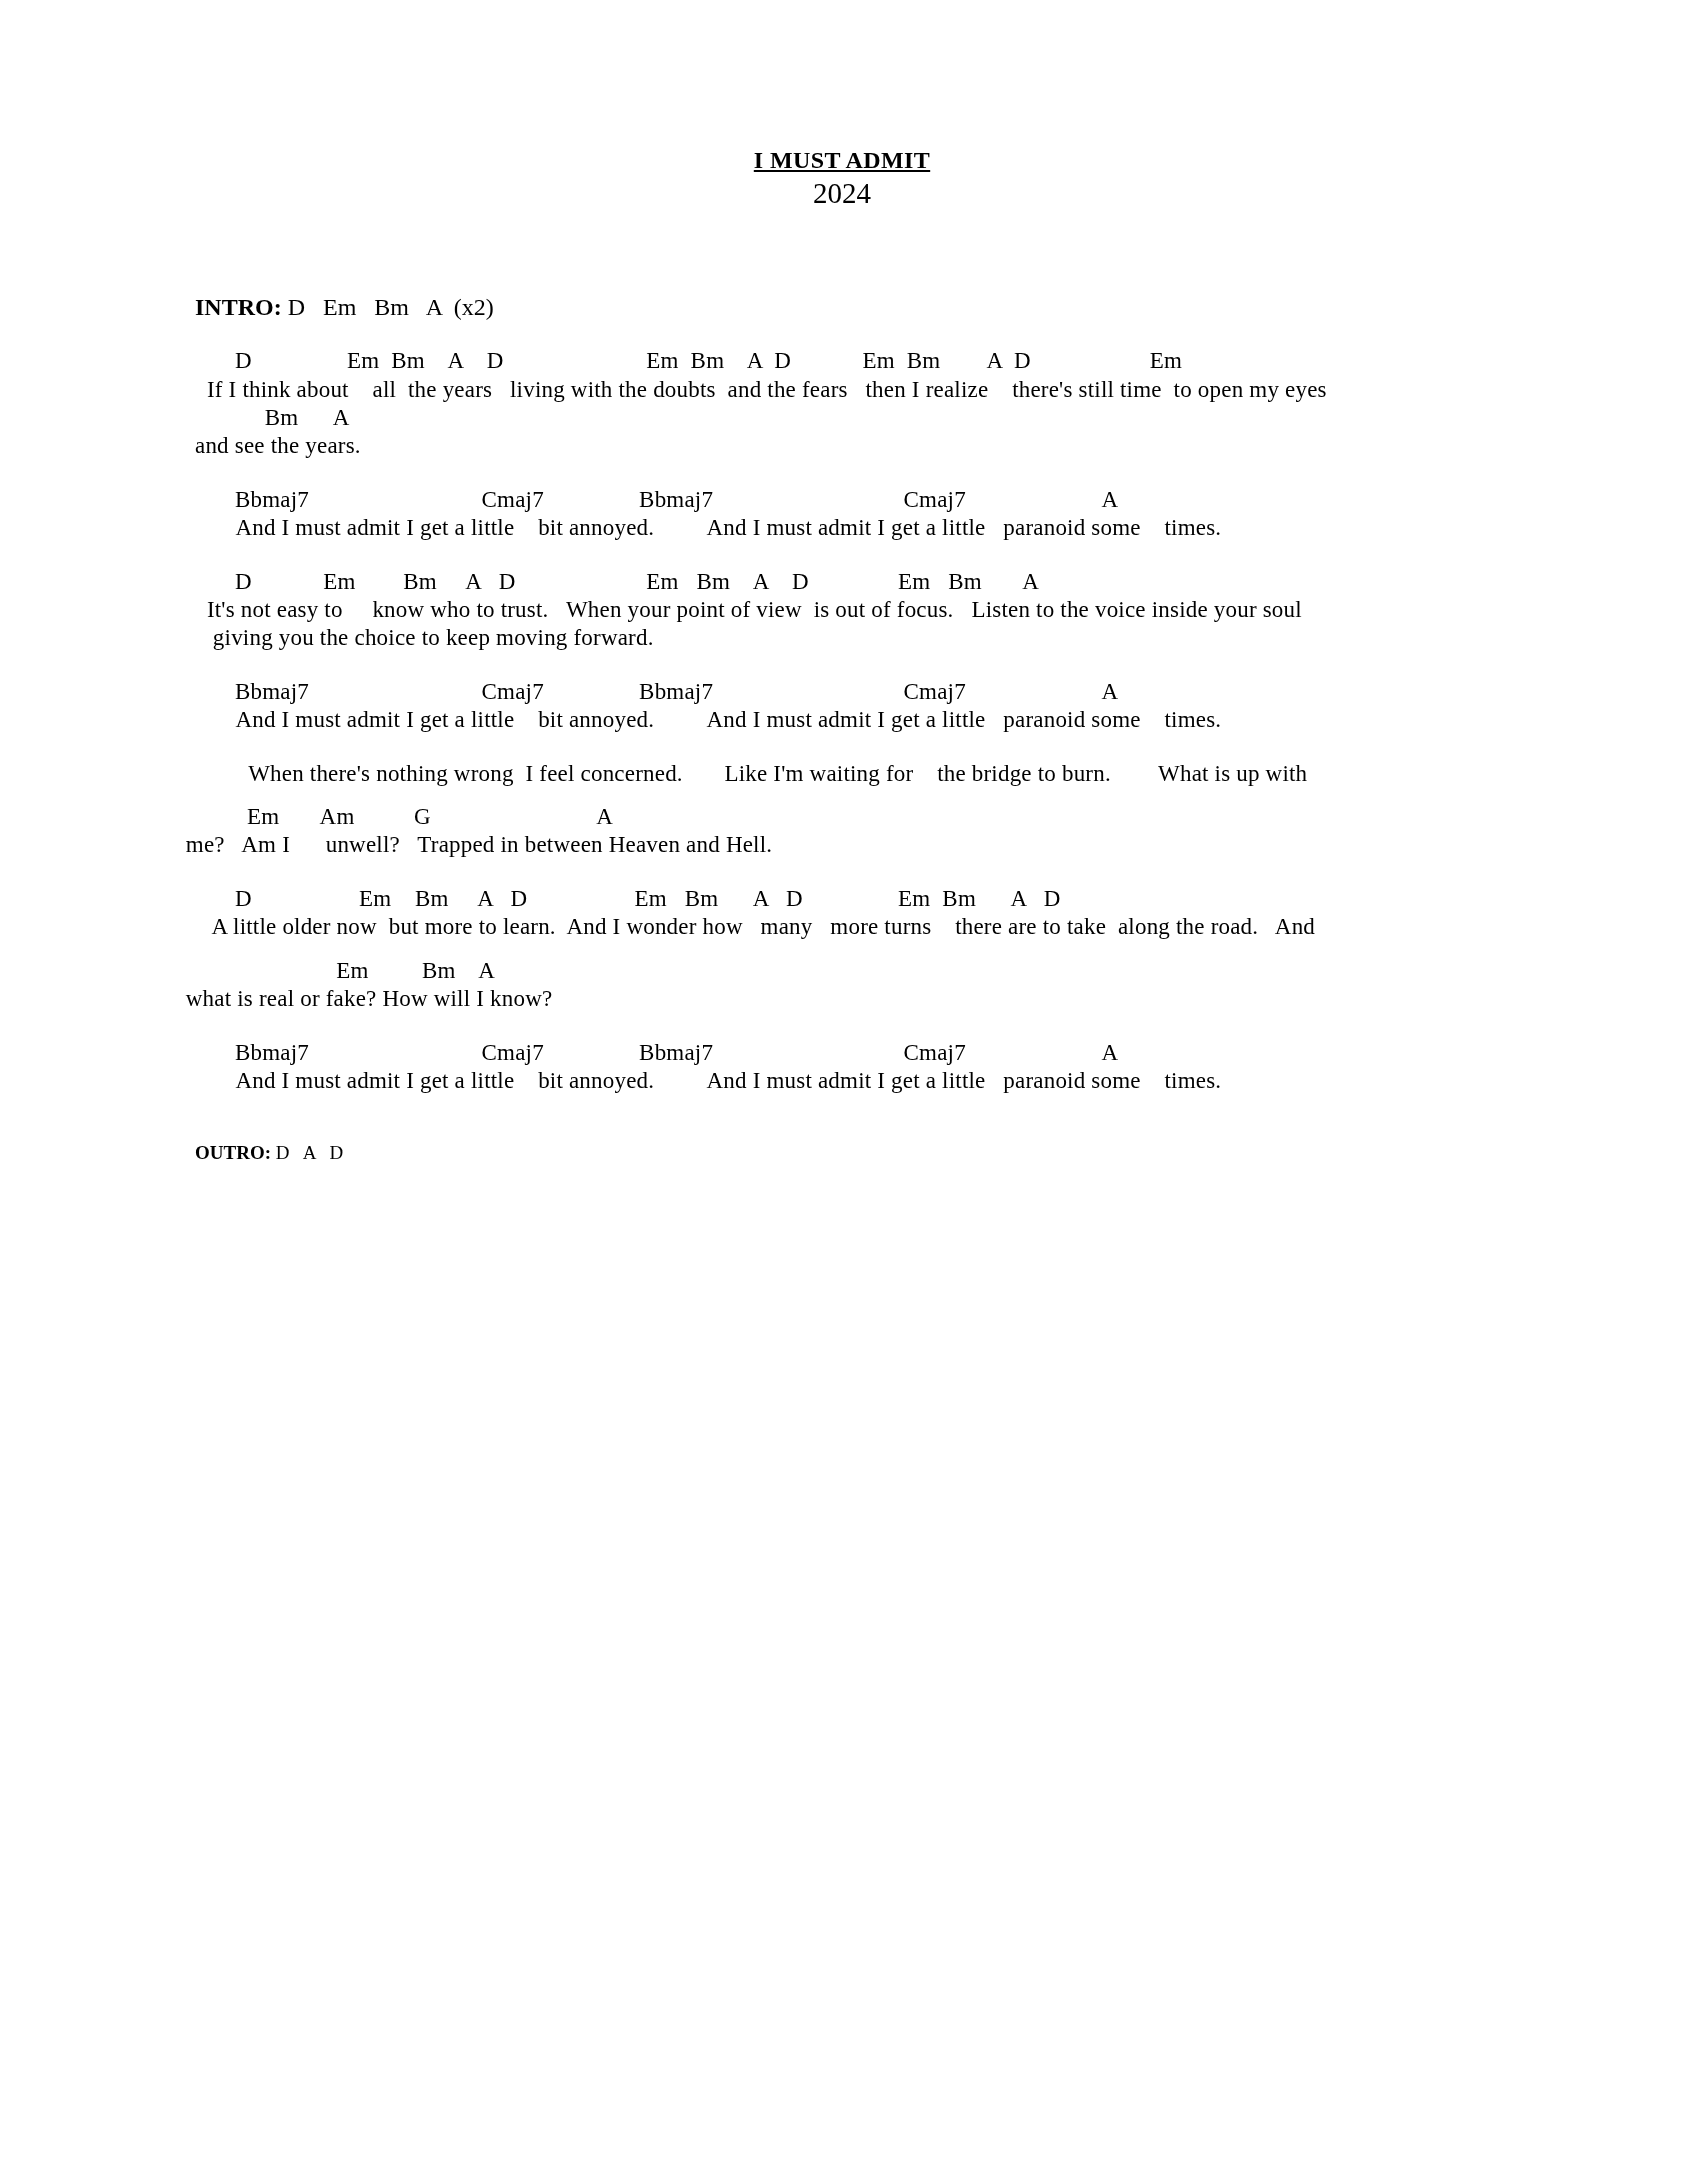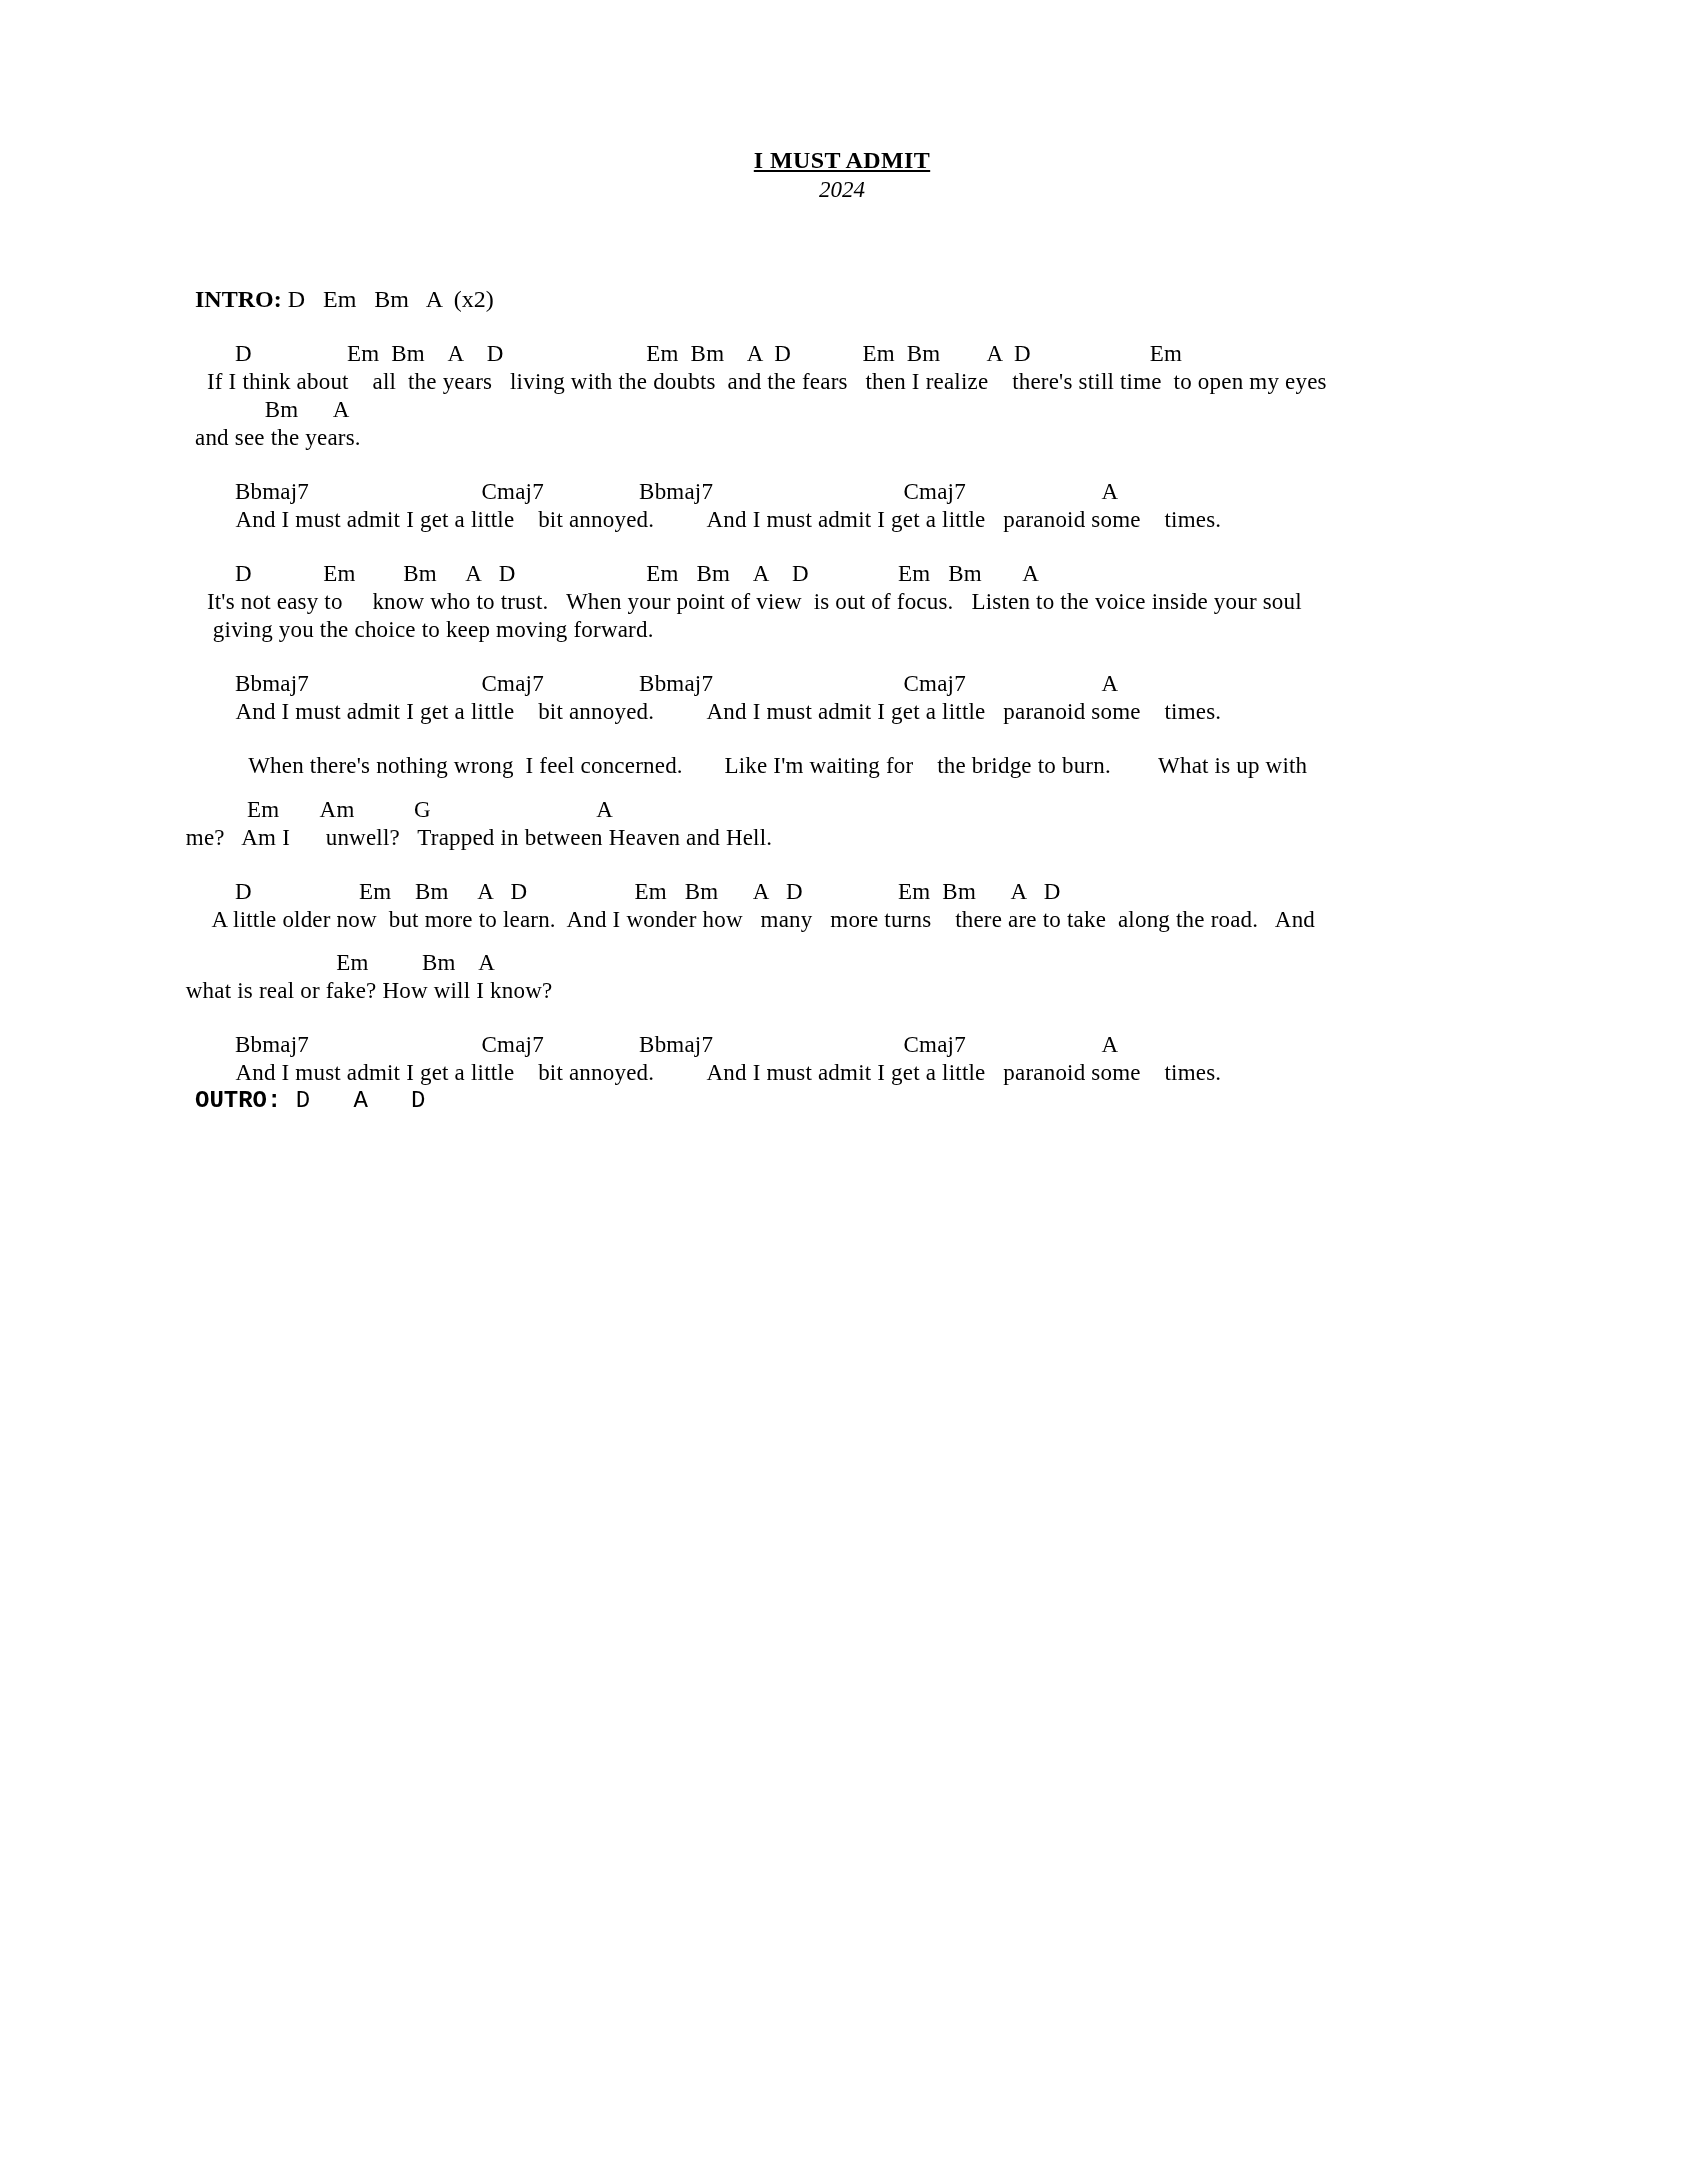--- a/index.html
+++ b/index.html
@@ -31,23 +31,22 @@
     font-weight: bold;
     letter-spacing: 0.4px;
     line-height: 1.25;
     text-decoration: underline;
   }
   .subtitle {
     font-size: 23px;
     line-height: 1.25;
   }
   .year {
-    font-size: 23px;
+    font-size: 29px;
     line-height: 1.3;
-    font-style: italic;
   }
   .body-block {
     margin-left: 195px;
     margin-right: 15.3px;
     margin-top: 80px;
   }
   .section-line {
     font-size: 24px;
     white-space: pre;
     line-height: 1.2;
@@ -67,23 +66,23 @@
     letter-spacing: 0.2px;
     margin-left: 40px;
   }
   .lyrics {
     letter-spacing: 0.2px;
   }
   .neg-indent {
     margin-left: -9.2px;
   }
   .outro {
-    font-size: 24px;
+    margin-top: 47px;
+    font-size: 19px;
     white-space: pre;
-    font-family: Liberation Mono, monospace;
   }
 </style>
 </head>
 <body>
 
 <div class="page">
 
   <div class="header">
     <div class="title">I MUST ADMIT</div>
     <div class="year">2024</div>

